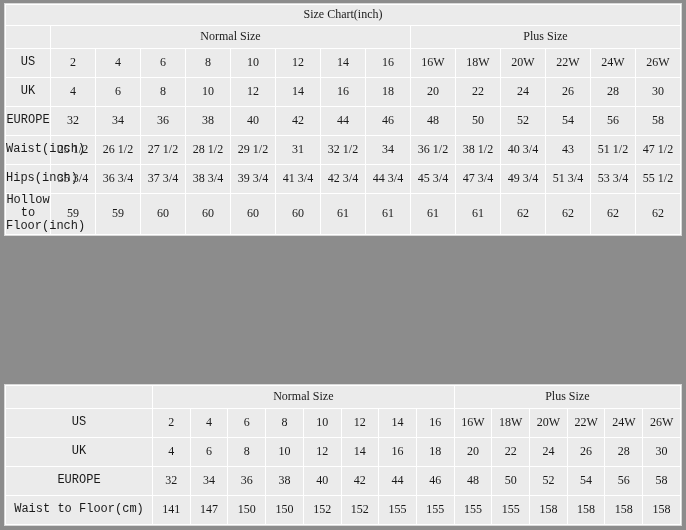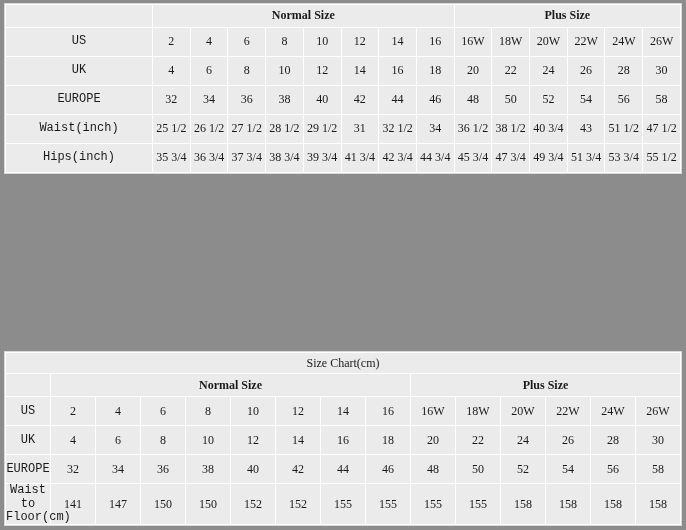--- a/index.html
+++ b/index.html
@@ -46,21 +46,20 @@
   }
   td.title-cell {
     font-size: 14px;
     height: 20px;
     border: 1px solid #ffffff;
     border-top: none;
   }
   td.group-cell {
     font-size: 14px;
     height: 22px;
-    font-weight: bold;
   }
   td.rowlabel {
     font-size: 13px;
     height: 28px;
   }
   td.blank {
     background: #ebebeb;
   }
   td.val {
     font-size: 11.5px;
@@ -72,20 +71,23 @@
   .dcell { width: 36.8px; }
 </style>
 </head>
 <body>
 
 <div class="page">
 
   <div class="chart-block">
     <table class="size-chart inch">
       <tbody>
+        <tr>
+          <td class="title-cell" colspan="15">Size Chart(inch)</td>
+        </tr>
         <tr>
           <td class="blank first-col"></td>
           <td class="group-cell" colspan="8">Normal Size</td>
           <td class="group-cell" colspan="6">Plus Size</td>
         </tr>
 
         <tr>
           <td class="rowlabel first-col">US</td>
           <td class="val dcell">2</td>
           <td class="val dcell">4</td>
@@ -163,30 +165,44 @@
           <td class="val dcell">41 3/4</td>
           <td class="val dcell">42 3/4</td>
           <td class="val dcell">44 3/4</td>
           <td class="val dcell">45 3/4</td>
           <td class="val dcell">47 3/4</td>
           <td class="val dcell">49 3/4</td>
           <td class="val dcell">51 3/4</td>
           <td class="val dcell">53 3/4</td>
           <td class="val dcell">55 1/2</td>
         </tr>
+        <tr>
+          <td class="rowlabel first-col">Hollow to Floor(inch)</td>
+          <td class="val dcell">59</td>
+          <td class="val dcell">59</td>
+          <td class="val dcell">60</td>
+          <td class="val dcell">60</td>
+          <td class="val dcell">60</td>
+          <td class="val dcell">60</td>
+          <td class="val dcell">61</td>
+          <td class="val dcell">61</td>
+          <td class="val dcell">61</td>
+          <td class="val dcell">61</td>
+          <td class="val dcell">62</td>
+          <td class="val dcell">62</td>
+          <td class="val dcell">62</td>
+          <td class="val dcell">62</td>
+        </tr>
       </tbody>
     </table>
   </div>
 
   <div class="chart-block">
     <table class="size-chart cm">
       <tbody>
-        <tr>
-          <td class="title-cell" colspan="15">Size Chart(cm)</td>
-        </tr>
         <tr>
           <td class="blank first-col"></td>
           <td class="group-cell" colspan="8">Normal Size</td>
           <td class="group-cell" colspan="6">Plus Size</td>
         </tr>
 
         <tr>
           <td class="rowlabel first-col">US</td>
           <td class="val dcell">2</td>
           <td class="val dcell">4</td>

